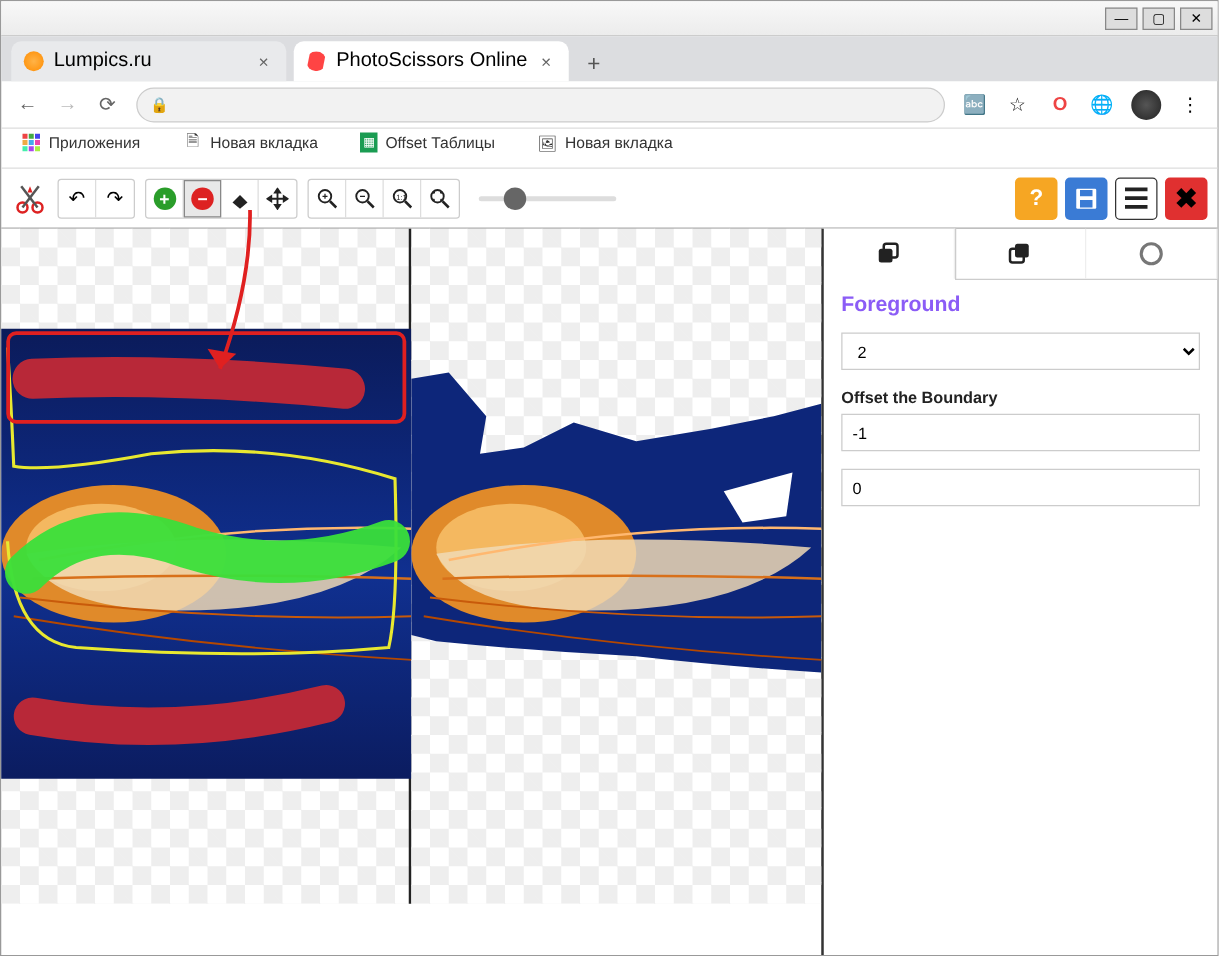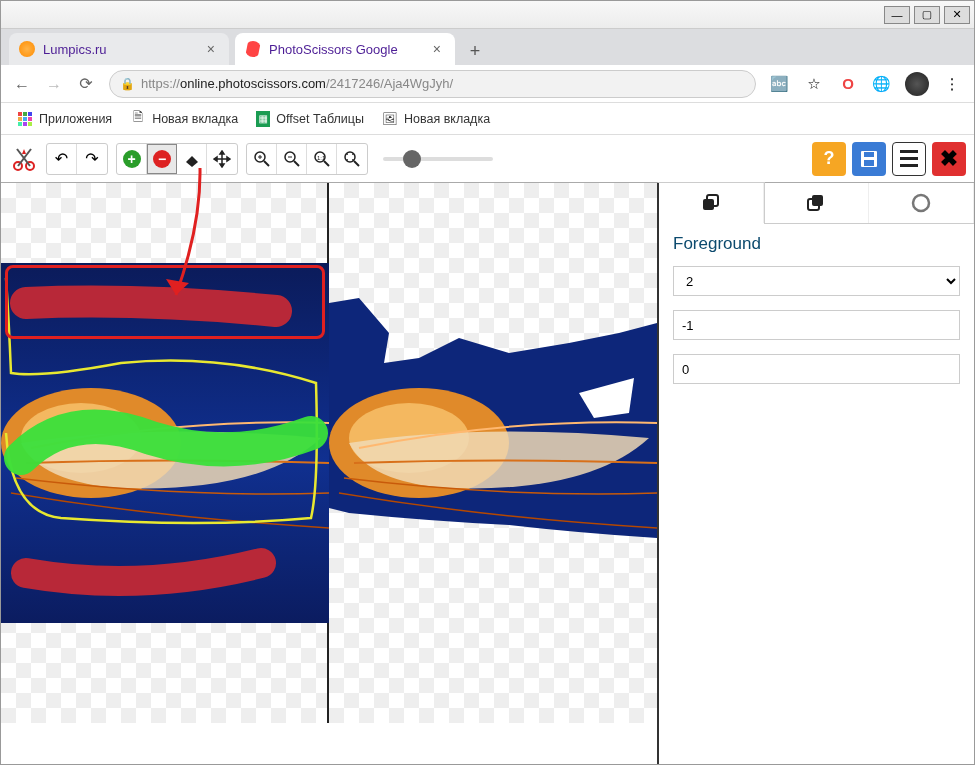--- a/index.html
+++ b/index.html
@@ -8,38 +8,38 @@
 
 .window-frame { border: 1px solid #999; height: 765px; display: flex; flex-direction: column; }
 .titlebar { height: 28px; background: linear-gradient(#f8f8f8,#ececec); display: flex; justify-content: flex-end; align-items: center; padding: 0 4px; border-bottom: 1px solid #ccc; }
 .win-btn { width: 26px; height: 18px; border: 1px solid #888; margin-left: 4px; background: #ddd; display: flex; align-items: center; justify-content: center; font-size: 11px; }
 
 
 .tabstrip { height: 36px; background: #dcdde0; display: flex; align-items: flex-end; padding-left: 8px; }
 .tab { height: 32px; min-width: 220px; background: #fff; border-radius: 8px 8px 0 0; display: flex; align-items: center; padding: 0 10px; margin-right: 6px; position: relative; }
 .tab.inactive { background: #e9eaec; }
 .tab-favicon { width: 16px; height: 16px; border-radius: 50%; margin-right: 8px; flex-shrink:0; }
-.tab-title { flex: 1; font-size: 13px; color: #4c1d95; white-space: nowrap; overflow: hidden; }
+.tab-title { flex: 1; font-size: 16px; color: #000000; white-space: nowrap; overflow: hidden; }
 .tab-close { font-size: 14px; color: #666; padding: 0 4px; }
 .newtab { width: 28px; height: 28px; display: flex; align-items: center; justify-content: center; font-size: 18px; color: #555; }
 
 
 .addrbar { height: 38px; display: flex; align-items: center; padding: 0 6px; border-bottom: 1px solid #ddd; gap: 2px; }
 .nav-btn { width: 30px; height: 30px; display:flex; align-items:center; justify-content:center; color:#666; font-size:16px; border-radius:50%; }
 .nav-btn.disabled { color: #bbb; }
 .url-field { flex: 1; height: 28px; border: 1px solid #ccc; border-radius: 14px; display: flex; align-items: center; padding: 0 10px; margin: 0 6px; background:#f2f2f2; }
 .lock { color: #5a5; font-size: 12px; margin-right: 6px; }
 .url-text { font-size: 13px; color: #333; }
 .url-text .host { color: #222; }
 .url-text .path { color: #888; }
 .ext-icon { width: 22px; height: 22px; margin: 0 5px; display:flex; align-items:center; justify-content:center; font-size:15px; }
 .avatar { width: 24px; height: 24px; border-radius: 50%; background: radial-gradient(#555,#222); }
 
 
-.bookmarks { height: 32px; display: flex; align-items: center; padding: 0 10px; border-bottom: 1px solid #ddd; gap: 6px; }
+.bookmarks { height: 32px; display: flex; align-items: flex-start; padding: 0 10px; border-bottom: 1px solid #ddd; gap: 22px; }
 .bm-item { display: flex; align-items: center; gap: 6px; padding: 3px 6px; font-size: 12.5px; color: #333; }
 .bm-icon { width: 16px; height: 16px; display:flex; align-items:center; justify-content:center; }
 
 
 .app { flex: 1; display: flex; flex-direction: column; }
 .app-toolbar { height: 48px; display: flex; align-items: center; padding: 0 6px; border-bottom: 1px solid #aaa; gap: 2px; }
 .tb-group { display: flex; border: 1px solid #ccc; border-radius: 3px; margin: 0 3px; }
 .tb-btn { width: 30px; height: 30px; display:flex; align-items:center; justify-content:center; font-size: 16px; border-right: 1px solid #ddd; position:relative; }
 .tb-btn:last-child { border-right: none; }
 .tb-btn.active { background: #e8e8e8; border: 1px solid #888; }
@@ -54,21 +54,21 @@
 .action-close { background: #e03030; color: #000; font-weight: bold; font-size: 22px; }
 
 
 .work { flex:1; display:flex; }
 .canvas-area { display:flex; position:relative; border-right: 2px solid #333; }
 .panel { flex:1; padding: 0; }
 .panel-tabs { display:flex; border-bottom: 1px solid #ccc; }
 .ptab { flex:1; height:40px; display:flex; align-items:center; justify-content:center; font-size:18px; border-right:1px solid #eee; }
 .ptab.active { background:#fff; box-shadow: 0 2px 0 #fff, 0 0 0 1px #ccc; }
 .panel-body { padding: 10px 14px; }
-.panel-title { font-size: 17px; font-weight: normal; color:#0c4a6e; margin-bottom: 12px; }
+.panel-title { font-size: 17px; font-weight: bold; color:#8b5cf6; margin-bottom: 12px; }
 .fld-label { font-size: 13px; font-weight: bold; color:#222; margin-bottom: 6px; display:block; }
 .fld-sel, .fld-inp { width: 100%; height: 30px; border: 1px solid #ccc; padding: 0 8px; font-size: 13px; margin-bottom: 14px; background:#fff; }
 
 
 .pane { width: 328px; height: 540px; position: relative; background-image: linear-gradient(45deg,#eee 25%,transparent 25%,transparent 75%,#eee 75%),linear-gradient(45deg,#eee 25%,transparent 25%,transparent 75%,#eee 75%); background-size: 30px 30px; background-position: 0 0,15px 15px; }
 .pane.left { border-right: 2px solid #222; }
 .jelly { position:absolute; left:0; top:80px; width:328px; height:360px; background: linear-gradient(180deg,#0b1b5a 0%,#0d2678 30%,#103090 55%,#0b1c60 100%); overflow:hidden; }
 .jelly2 { position:absolute; left:0; top:80px; width:328px; height:360px; }
 
 
@@ -95,35 +95,32 @@
   </div>
 
   <div class="tabstrip">
     <div class="tab inactive">
       <div class="tab-favicon" style="background: radial-gradient(circle,#ffb347,#ff8c00);"></div>
       <div class="tab-title">Lumpics.ru</div>
       <div class="tab-close">×</div>
     </div>
     <div class="tab">
       <div class="tab-favicon" style="background:#f44; clip-path: polygon(20% 0,100% 0,80% 100%,0 100%);"></div>
-      <div class="tab-title">PhotoScissors Google</div>
+      <div class="tab-title">PhotoScissors Online</div>
       <div class="tab-close">×</div>
     </div>
     <div class="newtab">+</div>
   </div>
 
   <div class="addrbar">
     <div class="nav-btn">←</div>
     <div class="nav-btn disabled">→</div>
     <div class="nav-btn">⟳</div>
     <div class="url-field">
       <span class="lock">🔒</span>
-      <span class="url-text">
-        <span class="path">https://</span><span class="host">online.photoscissors.com</span><span class="path">/2417246/Aja4WgJyh/</span>
-      </span>
     </div>
     <div class="ext-icon">🔤</div>
     <div class="ext-icon">☆</div>
     <div class="ext-icon" style="color:#e44;font-weight:bold;">O</div>
     <div class="ext-icon" style="color:#07c;">🌐</div>
     <div class="ext-icon avatar"></div>
     <div class="ext-icon">⋮</div>
   </div>
 
   <div class="bookmarks">
@@ -313,20 +310,21 @@
               </svg>
           </div>
         </div>
         <div class="panel-body">
           <div class="panel-title">Foreground</div>
 
           <select class="fld-sel">
             <option>2</option>
           </select>
 
+          <label class="fld-label">Offset the Boundary</label>
           <input class="fld-inp" value="-1" style="">
 
           <input class="fld-inp" value="0" style="">
         </div>
       </div>
     </div>
   </div>
 </div>
 
 </body></html>

